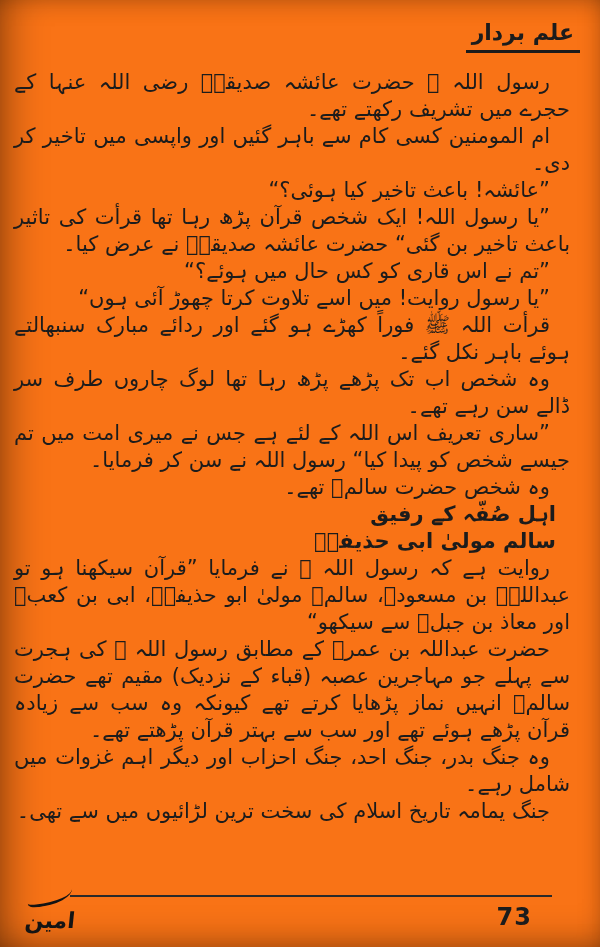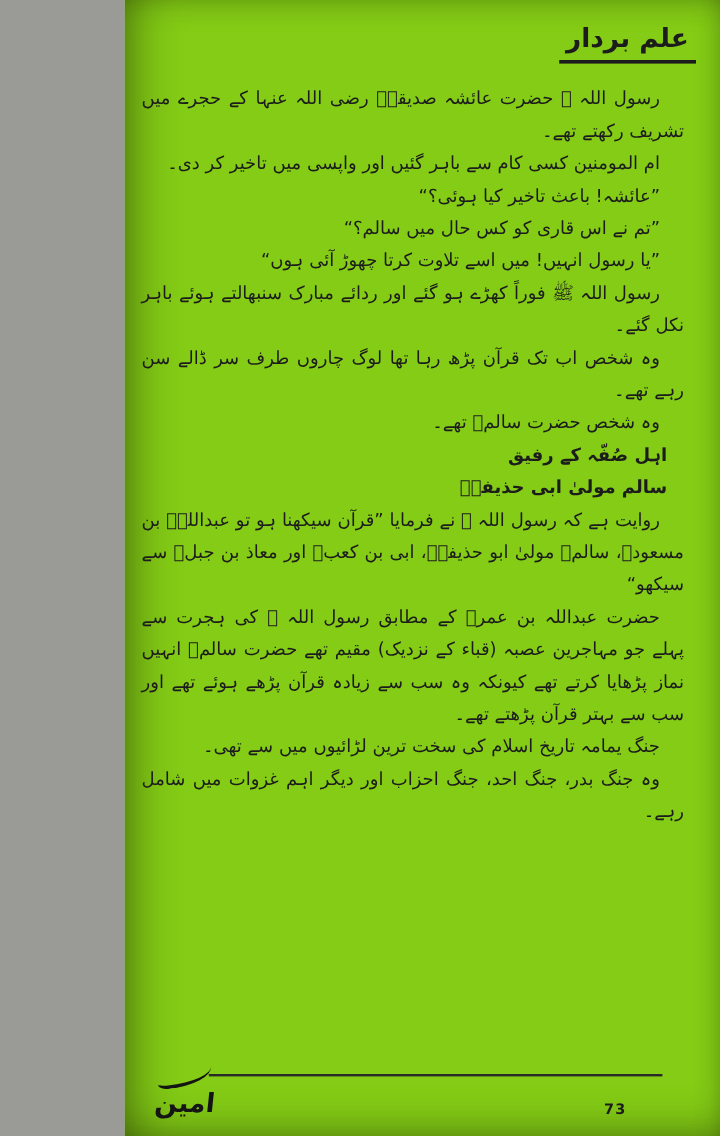--- a/index.html
+++ b/index.html
@@ -3,23 +3,23 @@
 <meta charset="utf-8">
 <style>
   html,body{margin:0;padding:0;}
   body{
     width:600px;height:947px;overflow:hidden;
     font-family:"DejaVu Sans",sans-serif;
     background:#9a9a96;
   }
   .page{
     position:relative;
-    width:496px;height:947px;
+    width:600px;height:947px;
     box-sizing:border-box;
-    background:#84cc16;
+    background:#f97316;
     color:#1c1c1c;
     box-shadow:
       inset 28px 0 40px -22px rgba(0,0,0,.40),
       inset -14px 0 26px -18px rgba(0,0,0,.28),
       inset 0 -26px 36px -22px rgba(0,0,0,.30),
       inset 0 18px 28px -20px rgba(0,0,0,.22);
     direction:rtl;
   }
   .header{
     padding:20px 20px 0 0;
@@ -29,42 +29,42 @@
     display:inline-block;
     margin:0;
     font-size:22px;
     font-weight:bold;
     letter-spacing:1px;
     padding:0 6px 5px 6px;
     border-bottom:3px solid #1c1c1c;
   }
   .content{
     padding:16px 30px 0 14px;
-    font-size:15px;
+    font-size:21px;
     line-height:27px;
     text-align:justify;
     text-justify:inter-word;
   }
   .content p{
     margin:0;
     text-indent:20px;
   }
   .content p.subhead{
     font-weight:bold;
     text-indent:14px;
   }
   .footer-rule{
     position:absolute;
     bottom:50px;left:70px;right:48px;
     border-top:2px solid #2a2a2a;
   }
   .page-number{
     position:absolute;
-    bottom:16px;right:78px;
-    font-size:12px;
+    bottom:16px;right:68px;
+    font-size:24px;
     font-weight:bold;
     letter-spacing:1px;
   }
   .logo{
     position:absolute;
     bottom:6px;left:22px;
     width:56px;height:52px;
     text-align:center;
     color:#141414;
   }
@@ -90,31 +90,33 @@
 <div class="page">
 
   <div class="header">
     <h1>علم بردار</h1>
   </div>
 
   <div class="content">
     <p>رسول اللہ ﷺ حضرت عائشہ صدیقہؓ رضی اللہ عنہا کے حجرے میں تشریف رکھتے تھے۔</p>
     <p>ام المومنین کسی کام سے باہر گئیں اور واپسی میں تاخیر کر دی۔</p>
     <p>”عائشہ! باعث تاخیر کیا ہوئی؟“</p>
-    <p>”تم نے اس قاری کو کس حال میں سالم؟“</p>
-    <p>”یا رسول انہیں! میں اسے تلاوت کرتا چھوڑ آئی ہوں“</p>
-    <p>رسول اللہ ﷺ فوراً کھڑے ہو گئے اور ردائے مبارک سنبھالتے ہوئے باہر نکل گئے۔</p>
-    <p>وہ شخص اب تک قرآن پڑھ رہا تھا لوگ چاروں طرف سر ڈالے سن رہے تھے۔</p>
+    <p>”یا رسول اللہ! ایک شخص قرآن پڑھ رہا تھا قرأت کی تاثیر باعث تاخیر بن گئی“ حضرت عائشہ صدیقہؓ نے عرض کیا۔</p>
+    <p>”تم نے اس قاری کو کس حال میں ہوئے؟“</p>
+    <p>”یا رسول روایت! میں اسے تلاوت کرتا چھوڑ آئی ہوں“</p>
+    <p>قرأت اللہ ﷺ فوراً کھڑے ہو گئے اور ردائے مبارک سنبھالتے ہوئے باہر نکل گئے۔</p>
+    <p>وہ شخص اب تک پڑھے پڑھ رہا تھا لوگ چاروں طرف سر ڈالے سن رہے تھے۔</p>
+    <p>”ساری تعریف اس اللہ کے لئے ہے جس نے میری امت میں تم جیسے شخص کو پیدا کیا“ رسول اللہ نے سن کر فرمایا۔</p>
     <p>وہ شخص حضرت سالمؓ تھے۔</p>
     <p class="subhead">اہل صُفّہ کے رفیق</p>
     <p class="subhead">سالم مولیٰ ابی حذیفہؓ</p>
     <p>روایت ہے کہ رسول اللہ ﷺ نے فرمایا ”قرآن سیکھنا ہو تو عبداللہؓ بن مسعودؓ، سالمؓ مولیٰ ابو حذیفہؓ، ابی بن کعبؓ اور معاذ بن جبلؓ سے سیکھو“</p>
     <p>حضرت عبداللہ بن عمرؓ کے مطابق رسول اللہ ﷺ کی ہجرت سے پہلے جو مہاجرین عصبہ (قباء کے نزدیک) مقیم تھے حضرت سالمؓ انہیں نماز پڑھایا کرتے تھے کیونکہ وہ سب سے زیادہ قرآن پڑھے ہوئے تھے اور سب سے بہتر قرآن پڑھتے تھے۔</p>
+    <p>وہ جنگ بدر، جنگ احد، جنگ احزاب اور دیگر اہم غزوات میں شامل رہے۔</p>
     <p>جنگ یمامہ تاریخ اسلام کی سخت ترین لڑائیوں میں سے تھی۔</p>
-    <p>وہ جنگ بدر، جنگ احد، جنگ احزاب اور دیگر اہم غزوات میں شامل رہے۔</p>
   </div>
 
   <div class="footer-rule"></div>
 
   <div class="page-number">73</div>
 
   <div class="logo">
     <span class="swash"></span>
     <span class="logo-word">امین</span>
   </div>

